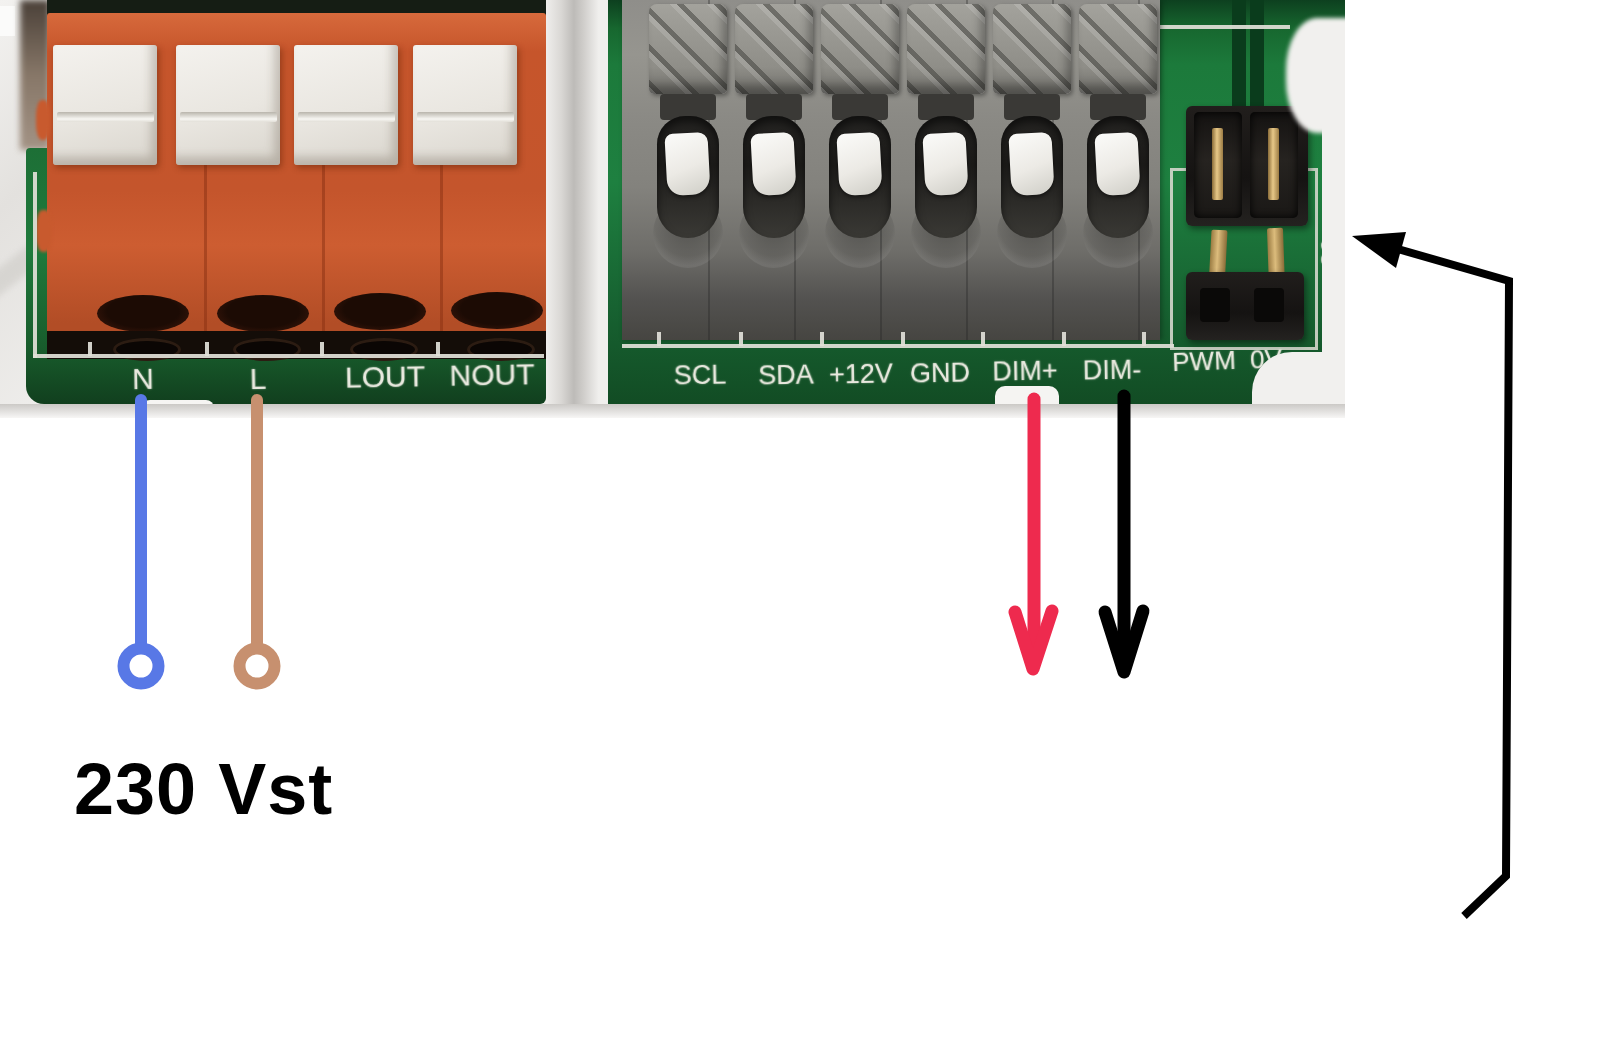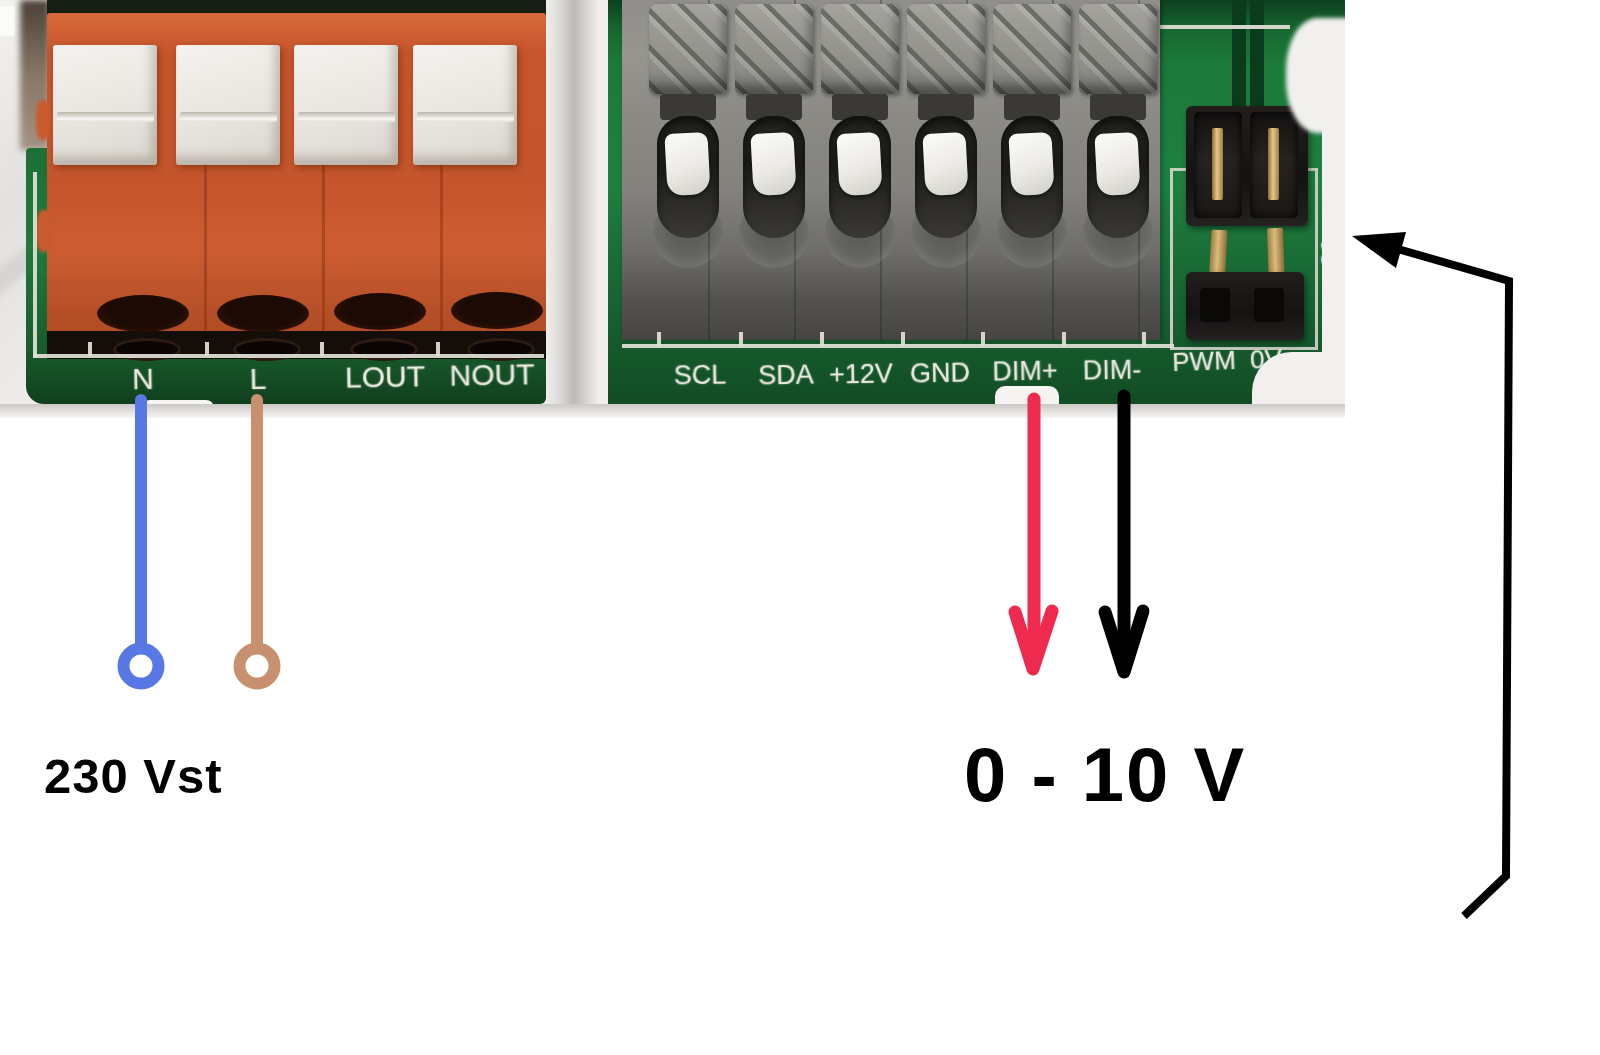--- a/index.html
+++ b/index.html
@@ -265,16 +265,15 @@
       <line x1="1124" y1="396" x2="1124" y2="667" stroke-width="13" stroke="#000000"></line>
       <polyline points="1105,612 1124,672 1143,611" stroke-width="13" stroke="#000000"></polyline>
     </g>
 
     <g>
       <polyline points="1384,245 1509,281 1506,876 1464,916" fill="none" stroke-width="8" stroke="#000000"></polyline>
       <polygon points="1352,236 1406,232 1396,268" fill="#000000"></polygon>
     </g>
   </svg>
 
-  <div class="abs note" style="left:44px;top:748px;font-size:49px;letter-spacing:1px;">230 Vst</div>
-  <div class="abs note" style="left:964px;top:731px;font-size:76px;letter-spacing:2px;">0 - 10 V</div>
+  <div class="abs note" style="left:74px;top:748px;font-size:72px;letter-spacing:1px;">230 Vst</div>
 
 </div>
 
 </body></html>

